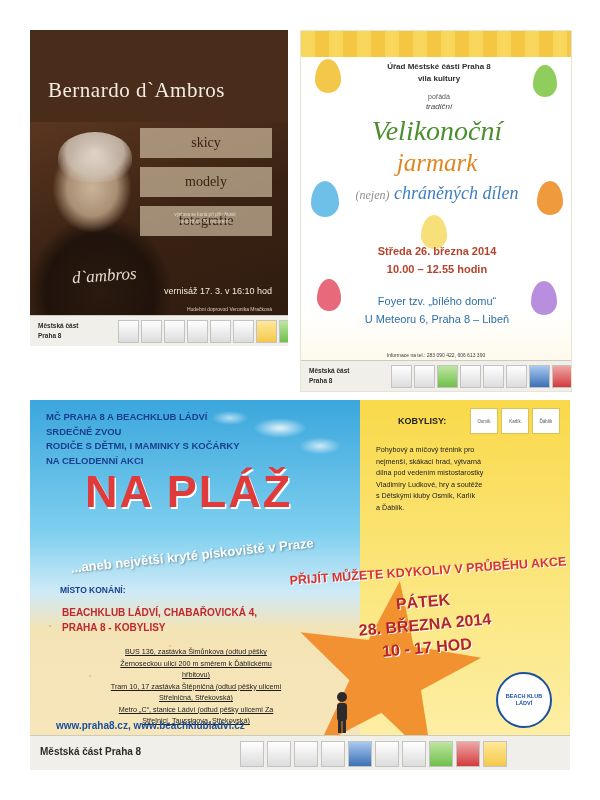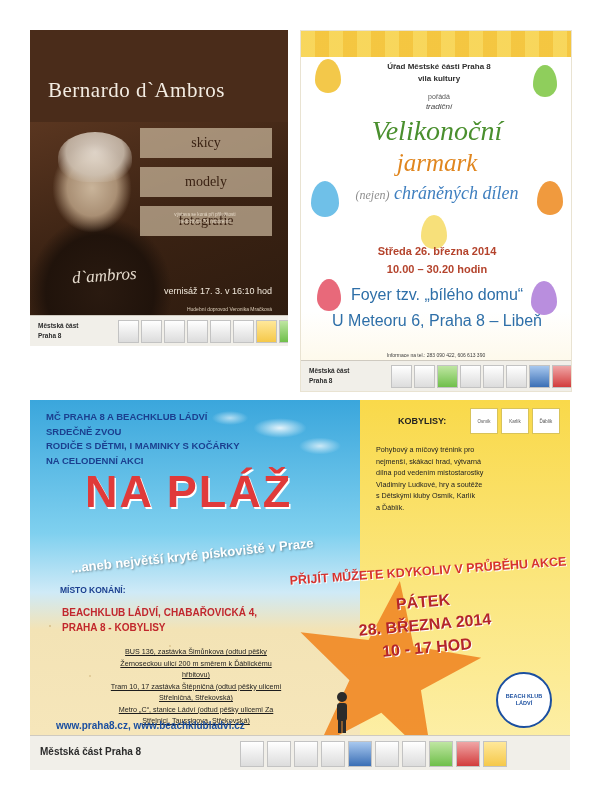--- a/index.html
+++ b/index.html
@@ -274,24 +274,24 @@
     width: 232px;
     text-align: center;
     font-size: 11px;
     color: #b4432c;
     font-weight: bold;
     line-height: 1.6;
   }
   .jar-where {
     position: absolute;
     left: 20px;
-    top: 251px;
+    top: 262px;
     width: 232px;
     text-align: center;
-    font-size: 16px;
+    font-size: 11px;
     color: #2e6fa8;
     line-height: 1.6;
   }
   .jar-info {
     position: absolute;
     left: 14px;
     top: 320px;
     width: 242px;
     text-align: center;
     font-size: 5px;
@@ -625,21 +625,21 @@
     <div class="jar-tradicni">tradiční</div>
 
     <div class="jar-title1">Velikonoční</div>
     <div class="jar-title2">jarmark</div>
     <div class="jar-title3">
       <span class="small">(nejen)</span>
       <span>chráněných dílen</span>
     </div>
 
     <div class="jar-when" style="white-space:pre-line">Středa 26. března 2014
-10.00 – 30.20 hodin</div>
+10.00 – 12.55 hodin</div>
     <div class="jar-where" style="white-space:pre-line">Foyer tzv. „bílého domu“
 U Meteoru 6, Praha 8 – Libeň</div>
     <div class="jar-info" style="white-space:pre-line">Informace na tel.: 283 090 422, 606 613 390
 nebo vladislava.viktorova@praha8.cz
 www.praha8.cz</div>
 
     <div class="jar-footer">
       <div class="jar-footer-label" style="white-space:pre-line">Městská část
 Praha 8</div>
       <div class="jar-footer-icons">

